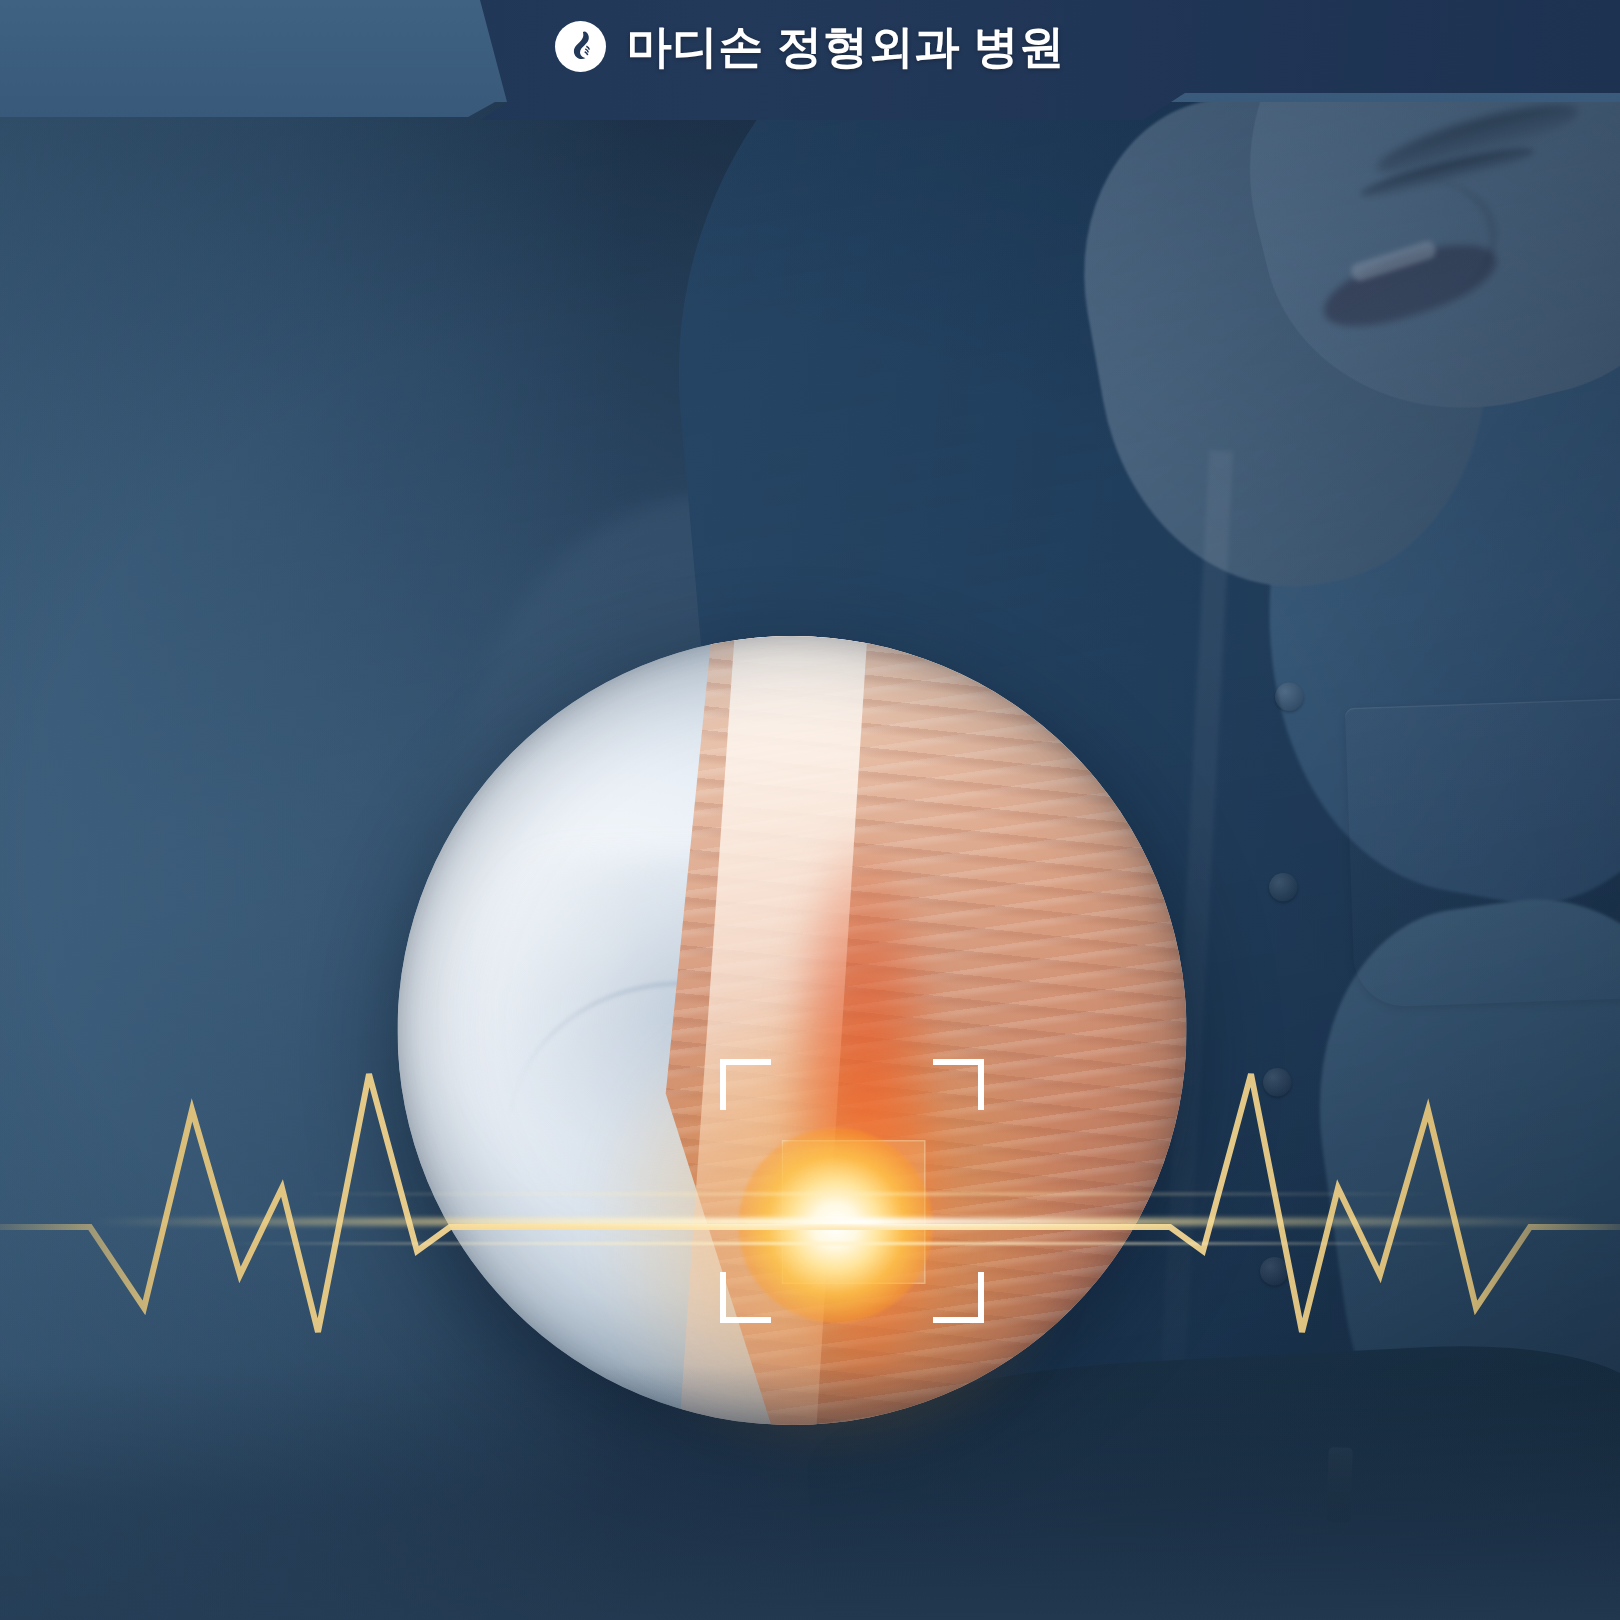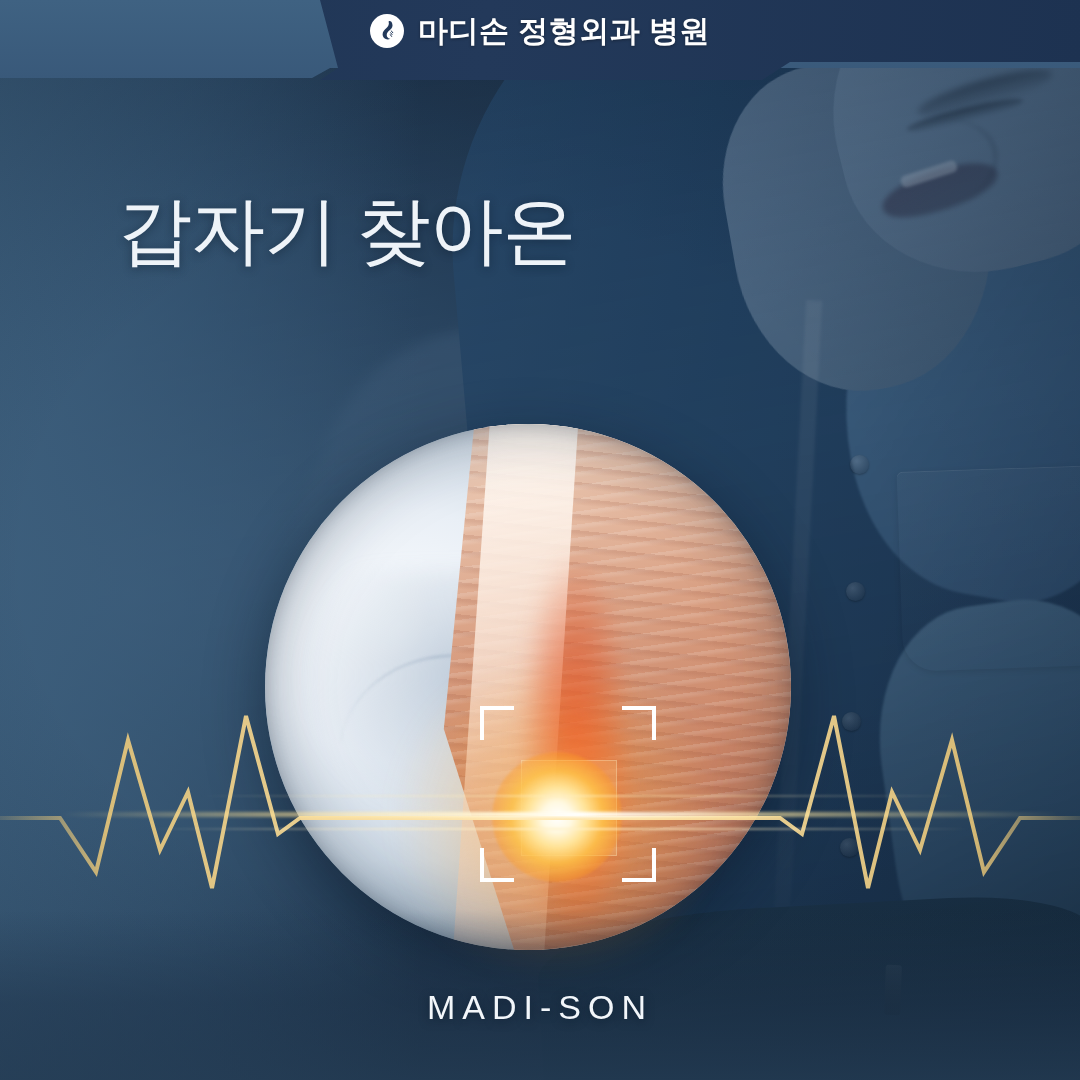--- a/index.html
+++ b/index.html
@@ -391,24 +391,22 @@
   <div class="flare"></div>
   <div class="flare-thin"></div>
 
   <div class="focus-box">
     <span class="fc tl"></span>
     <span class="fc tr"></span>
     <span class="fc bl"></span>
     <span class="fc br"></span>
   </div>
 
-  <div class="kicker">갑자기 찾아온</div>
 
   <div class="bottom-fade"></div>
-  <div class="wordmark">MADI-SON</div>
 
   <div class="hdr-light"></div>
   <div class="hdr-dark2"></div>
   <div class="hdr-row">
     <span class="logo-mark">
       <svg width="24" height="24" viewBox="0 0 24 24" aria-hidden="true">
         <path d="M13.6 2.4c.9 3.1-.4 4.9-2.1 6.6-1.8 1.8-3.9 3.3-3.9 6.2 0 3 2.3 5.2 5.1 5.2
                  1 0 1.9-.2 2.7-.7-2.2-.2-3.7-1.8-3.7-3.8 0-2.1 1.5-3.4 3.2-4.9
                  2-1.8 3.3-3.9 2.3-6.6-.8-2.2-2.4-2.9-3.6-2z" fill="#23395a"></path>
         <path d="M15.9 11.8c1.1.5 1.8 1.3 2 2.3" stroke="#23395a" stroke-width="1" fill="none"></path>

